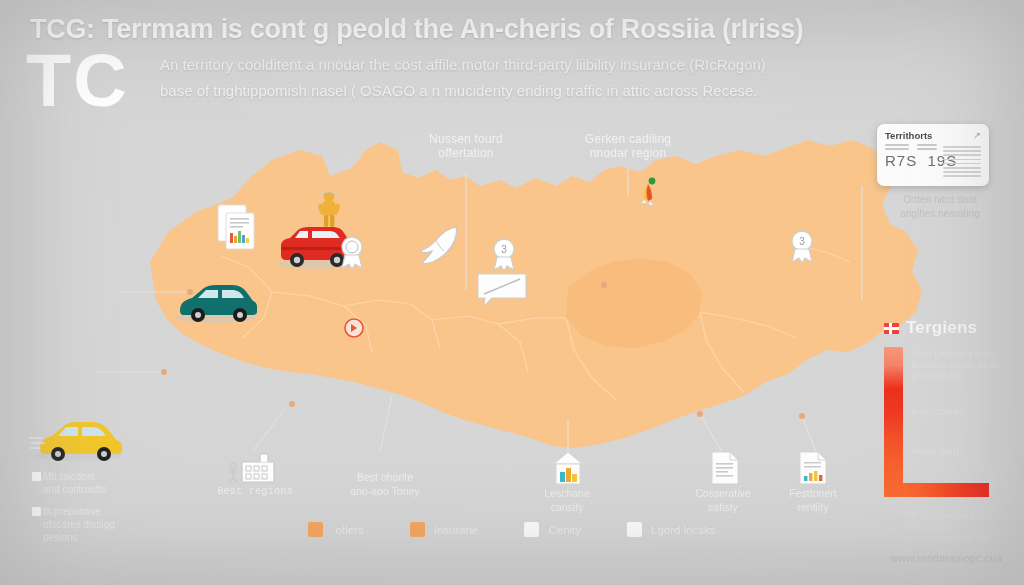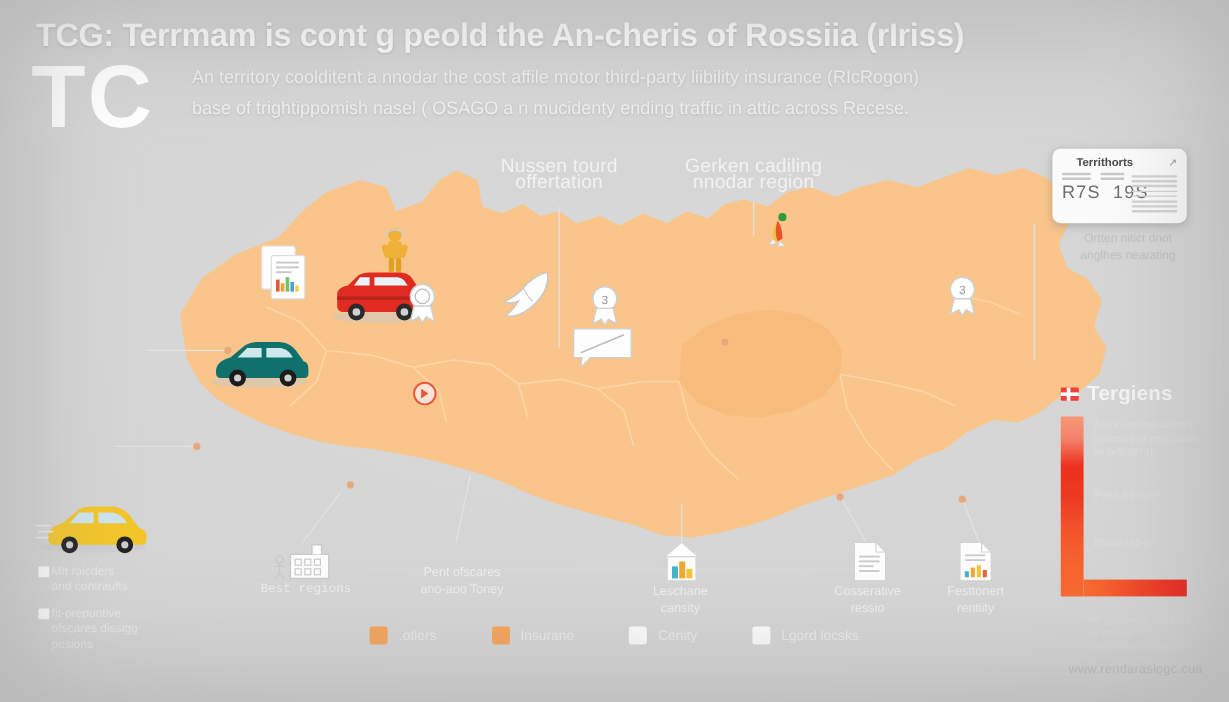--- a/index.html
+++ b/index.html
@@ -43,31 +43,31 @@
   
   #map{position:absolute;left:0;top:0;width:1024px;height:585px;}
   .mapland{fill:#fac58a;}
   .mapland2{fill:#f8bd7c;}
   .mapline{fill:none;stroke:#fdd9b0;stroke-width:1.2;opacity:.85;}
   .leader{stroke:#e2e2e2;stroke-width:1.1;fill:none;}
   .leaddot{fill:#e8a97a;}
 
   
   .callout{
-    position:absolute;font-size:16px;color:#f2f2f2;line-height:14px;
+    position:absolute;font-size:12px;color:#f2f2f2;line-height:14px;
     text-align:center;white-space:nowrap;letter-spacing:.2px;
   }
 
   
   .card{
     position:absolute;left:877px;top:124px;width:112px;height:62px;
     background:#fbfbfb;border-radius:7px;
     box-shadow:0 2px 7px rgba(120,120,120,.45);
   }
-  .card-title{position:absolute;left:20px;top:6px;font-size:9.5px;font-weight:bold;color:#4a4a4a;}
+  .card-title{position:absolute;left:8px;top:6px;font-size:9.5px;font-weight:bold;color:#4a4a4a;}
   .card-arrow{position:absolute;right:8px;top:6px;font-size:9px;color:#9a9a9a;}
   .card-rule{position:absolute;height:2px;background:#c9c9c9;border-radius:1px;}
   .card-big{position:absolute;left:8px;top:28px;font-size:15px;color:#6d6d6d;letter-spacing:1px;}
   .card-lines{position:absolute;left:66px;top:22px;width:38px;}
   .card-lines i{display:block;height:1.6px;background:#d2d2d2;margin-bottom:2.6px;border-radius:1px;}
   .card-cap{
     position:absolute;left:884px;top:193px;width:112px;
     font-size:10px;line-height:14px;color:#c0c0c0;text-align:center;
   }
 
@@ -406,30 +406,30 @@
         <span>pesions</span>
       </span>
     </div>
   </div>
 
   <div class="ilab" style="left:200px;top:484px;width:110px;font-family:Liberation Mono, monospace;">
     <div>Best regions</div>
     <div></div>
   </div>
   <div class="ilab" style="left:320px;top:470px;width:130px;">
-    <div>Pent ofscares</div>
+    <div>Best ohorite</div>
     <div>ano-aoo Toney</div>
   </div>
   <div class="ilab" style="left:512px;top:486px;width:110px;">
     <div>Leschane</div>
     <div>cansity</div>
   </div>
   <div class="ilab" style="left:668px;top:486px;width:110px;">
     <div>Cosserative</div>
-    <div>ressio</div>
+    <div>satisty</div>
   </div>
   <div class="ilab" style="left:758px;top:486px;width:110px;">
     <div>Festtonert</div>
     <div>rentiity</div>
   </div>
 
   <div class="legend">
     <div class="lg">
       <span class="lg-sw" style="background:#f5a45a"></span>
       <span class="lg-tx">.otlers</span>

